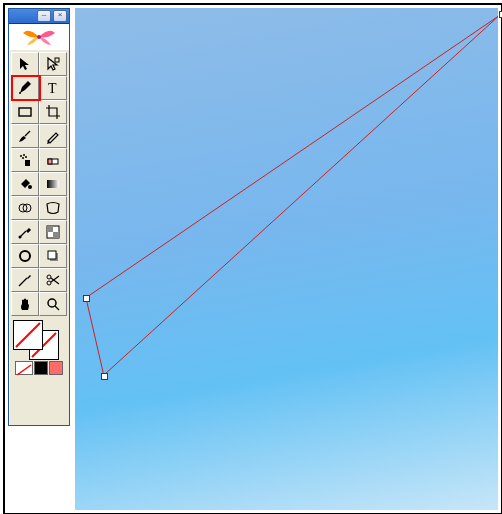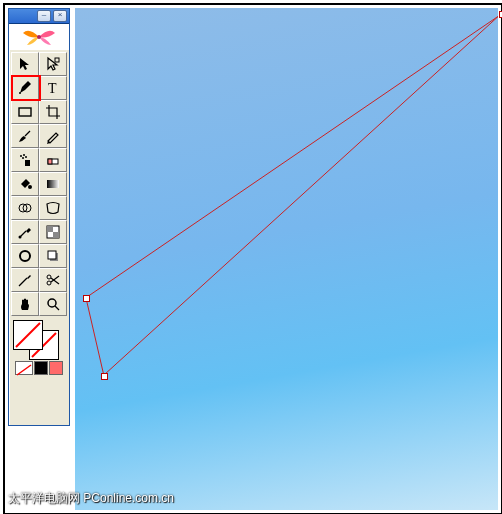--- a/index.html
+++ b/index.html
@@ -245,14 +245,13 @@
     <svg class="path" id="pathsvg" viewBox="0 0 426 502">
         <path d="M 427 6 L 11 290 L 29 368 L 427 6" fill="none" stroke="#cc2020" stroke-width="1"></path>
       </svg>
     <div id="nodes">
         <div class="node" style="left: 427px; top: 6px;"></div>
         <div class="node" style="left: 11px; top: 290px;"></div>
         <div class="node" style="left: 29px; top: 368px;"></div>
       </div>
   </div>
 
-  <div class="footer">太平洋电脑网 PConline.com.cn</div>
 </div>
 
 </body></html>

